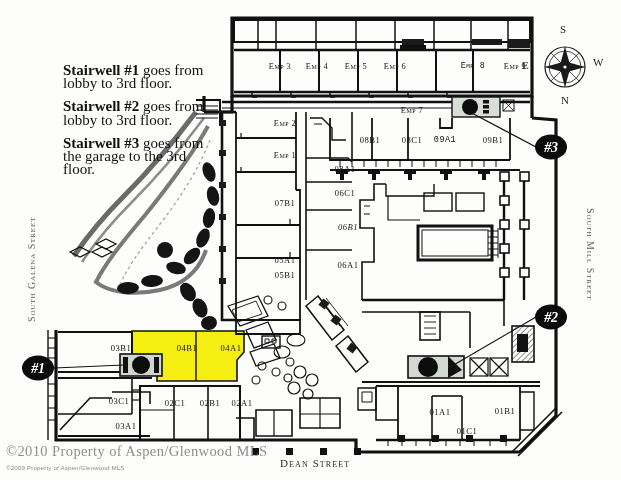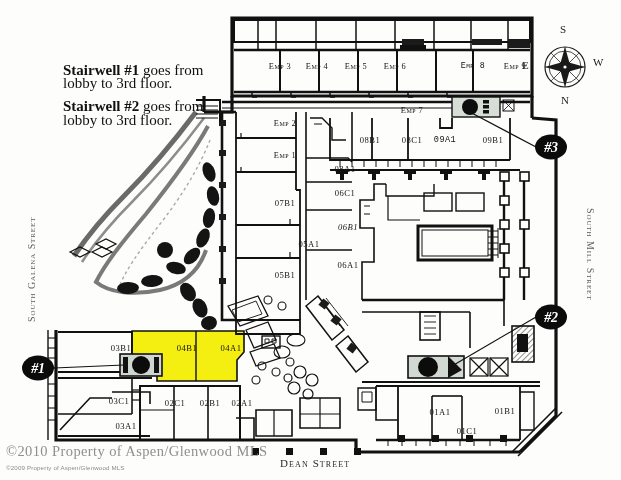--- a/index.html
+++ b/index.html
@@ -545,20 +545,21 @@
       <line x1="54" y1="368" x2="124" y2="365"></line>
       <line x1="536" y1="317" x2="452" y2="366"></line>
       <line x1="536" y1="147" x2="466" y2="110"></line>
     </g>
   </svg>
 
 
   <div class="legend">
     <p><b>Stairwell #1</b><span> goes from lobby to 3rd floor.</span></p>
     <p><b>Stairwell #2</b><span> goes from lobby to 3rd floor.</span></p>
+    <p><b>Stairwell #3</b><span> goes from the garage to the 3rd floor.</span></p>
   </div>
 
   <div class="street-v" id="street-galena">South Galena Street</div>
   <div class="street-v" id="street-mill">South Mill Street</div>
   <div id="street-dean">Dean Street</div>
 
   <div id="compass">
     <svg viewBox="0 0 62 62" width="62" height="62">
       <g transform="translate(31,31)">
         <circle r="20" fill="none" stroke="#1a1a1a" stroke-width="1.2"></circle>
@@ -595,21 +596,21 @@
       <div class="room-label emp" style="left: 260px; top: 66px;">Emp 3</div>
       <div class="room-label emp" style="left: 297px; top: 66px;">Emp 4</div>
       <div class="room-label emp" style="left: 336px; top: 66px;">Emp 5</div>
       <div class="room-label emp" style="left: 375px; top: 66px;">Emp 6</div>
       <div class="room-label emp" style="left: 392px; top: 66px; margin-top: 44px;">Emp 7</div>
       <div class="room-label emp" style="left: 453px; top: 66px; font-family: Liberation Mono, monospace;">Emp 8</div>
       <div class="room-label emp" style="left: 495px; top: 66px;">Emp 9</div>
       <div class="room-label emp" style="left: 265px; top: 123px;">Emp 2</div>
       <div class="room-label emp" style="left: 265px; top: 155px;">Emp 1</div>
       <div class="room-label" style="left: 265px; top: 203px;">07B1</div>
-      <div class="room-label" style="left: 265px; top: 244px; margin-left: 24px;">05A1</div>
+      <div class="room-label" style="left: 265px; top: 260px;">05A1</div>
       <div class="room-label" style="left: 265px; top: 275px;">05B1</div>
       <div class="room-label" style="left: 325px; top: 169px;">08A1</div>
       <div class="room-label" style="left: 325px; top: 193px;">06C1</div>
       <div class="room-label" style="left: 328px; top: 227px; font-style: italic;">06B1</div>
       <div class="room-label" style="left: 328px; top: 265px;">06A1</div>
       <div class="room-label" style="left: 350px; top: 140px;">08B1</div>
       <div class="room-label" style="left: 392px; top: 140px;">08C1</div>
       <div class="room-label" style="left: 425px; top: 140px; font-family: Liberation Mono, monospace;">09A1</div>
       <div class="room-label" style="left: 473px; top: 140px;">09B1</div>
       <div class="room-label" style="left: 101px; top: 348px;">03B1</div>

